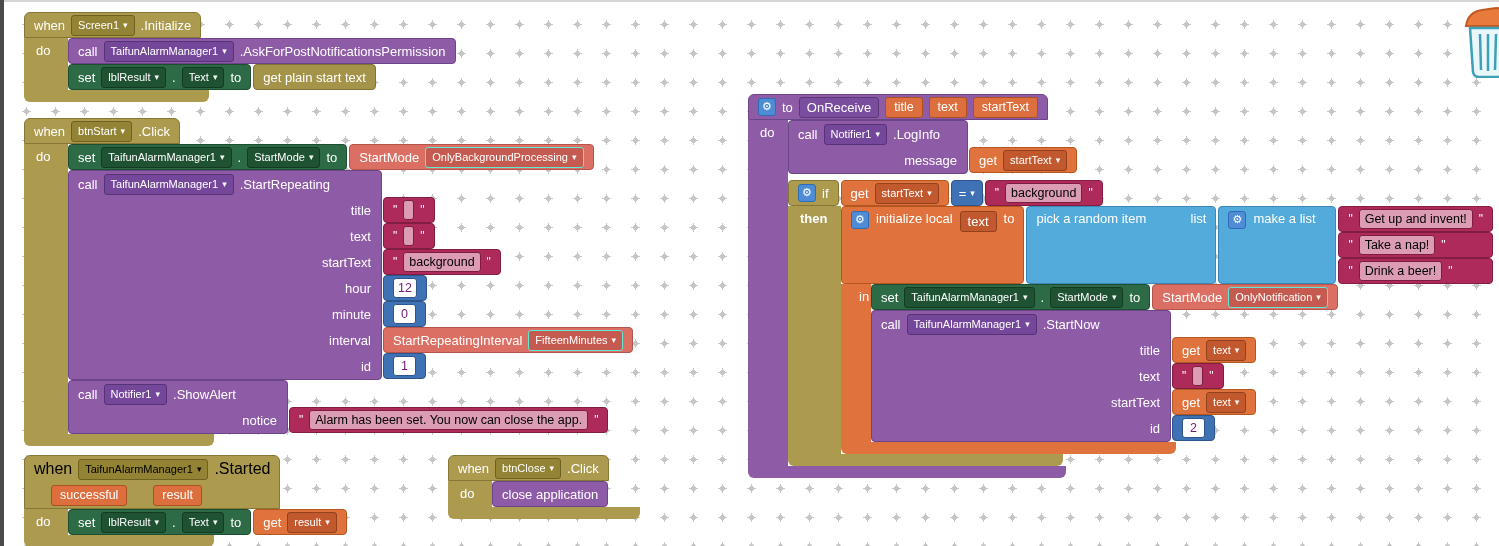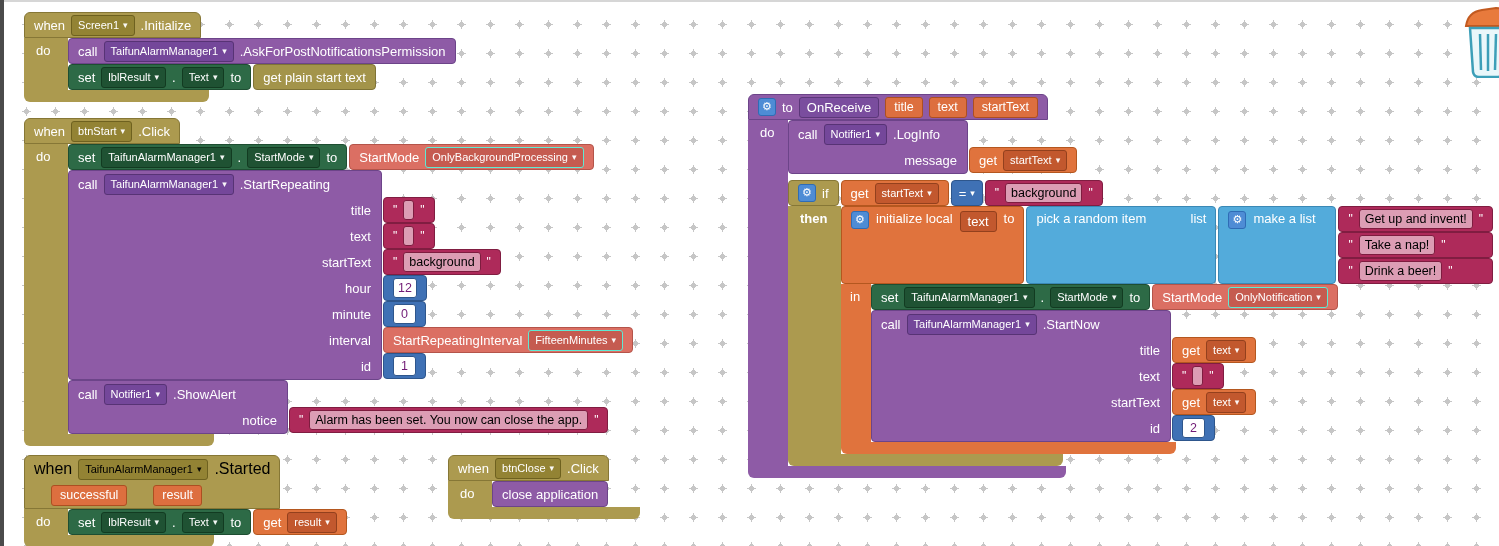--- a/index.html
+++ b/index.html
@@ -358,21 +358,21 @@
                       </div>
                     <div class="blk pink">
                         <span class="q"></span>
                         <span class="sfield">Drink a beer!</span>
                         <span class="q"></span>
                       </div>
                   </div>
                 </div>
               </div>
               <div class="bodywrap">
-                <div class="spine orangeflat" style="width:30px;padding-left:9px;"><span>in</span></div>
+                <div class="spine orangeflat" style="width:30px;padding-left:18px;"><span>in</span></div>
                 <div class="stack">
                   <div class="stmt">
                     <div class="blk green">
                       <span>set</span>
                       <span class="dd green-dd">TaifunAlarmManager1</span>
                       <span>.</span>
                       <span class="dd green-dd">StartMode</span>
                       <span>to</span>
                     </div>
                     <div class="plugflex">

